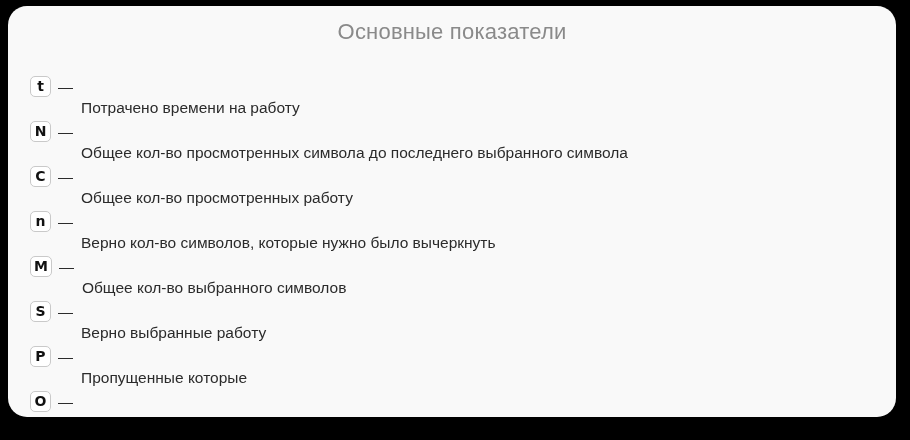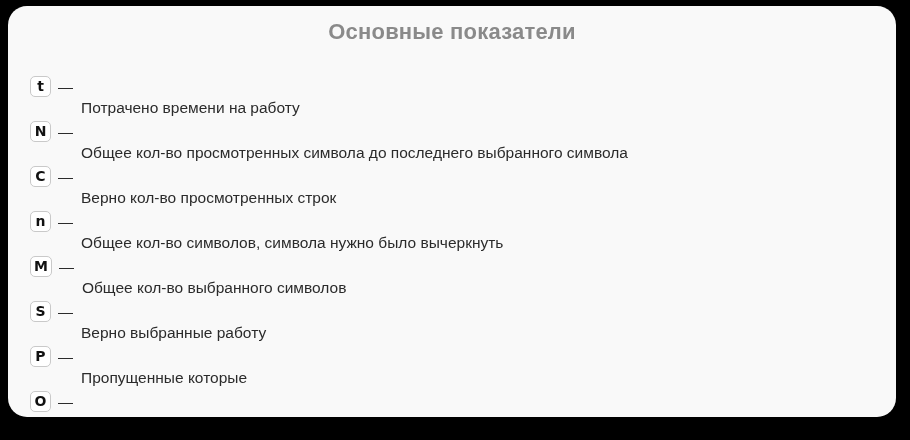--- a/index.html
+++ b/index.html
@@ -22,21 +22,21 @@
     background: #f9f9f9;
     border-radius: 19px;
     box-sizing: border-box;
     overflow: hidden;
   }
   .card-title {
     margin: 0;
     padding-top: 13px;
     text-align: center;
     font-size: 22px;
-    font-weight: bold;
+    font-weight: normal;
     color: #8a8a8a;
     letter-spacing: 0.2px;
   }
   .legend-list {
     list-style: none;
     margin: 0;
     padding: 0;
     position: absolute;
     top: 58px;
     left: 0;
@@ -91,26 +91,26 @@
       <span class="legend-text">Потрачено времени на работу</span>
     </li>
     <li class="legend-row">
       <span class="key-badge">N</span>
       <span class="dash">—</span>
       <span class="legend-text">Общее кол-во просмотренных символа до последнего выбранного символа</span>
     </li>
     <li class="legend-row">
       <span class="key-badge">C</span>
       <span class="dash">—</span>
-      <span class="legend-text">Верно кол-во просмотренных строк</span>
+      <span class="legend-text">Общее кол-во просмотренных работу</span>
     </li>
     <li class="legend-row">
       <span class="key-badge">n</span>
       <span class="dash">—</span>
-      <span class="legend-text">Общее кол-во символов, символа нужно было вычеркнуть</span>
+      <span class="legend-text">Верно кол-во символов, которые нужно было вычеркнуть</span>
     </li>
     <li class="legend-row">
       <span class="key-badge">M</span>
       <span class="dash">—</span>
       <span class="legend-text">Общее кол-во выбранного символов</span>
     </li>
     <li class="legend-row">
       <span class="key-badge">S</span>
       <span class="dash">—</span>
       <span class="legend-text">Верно выбранные работу</span>

